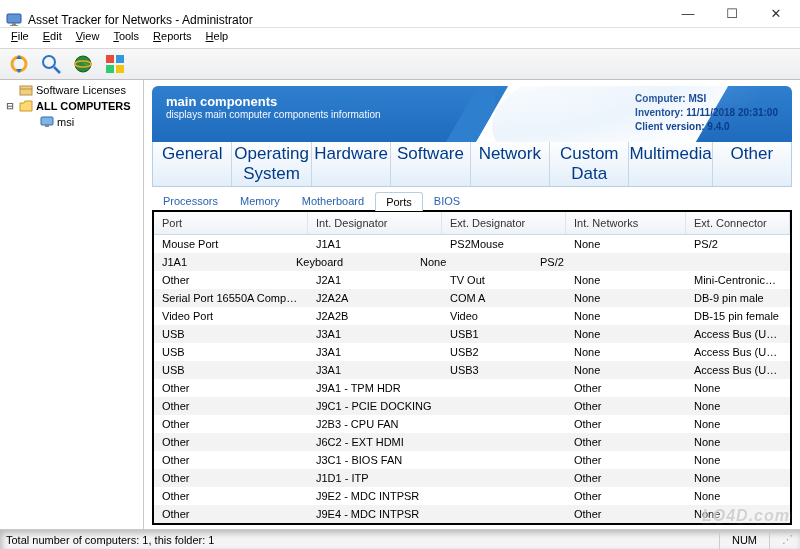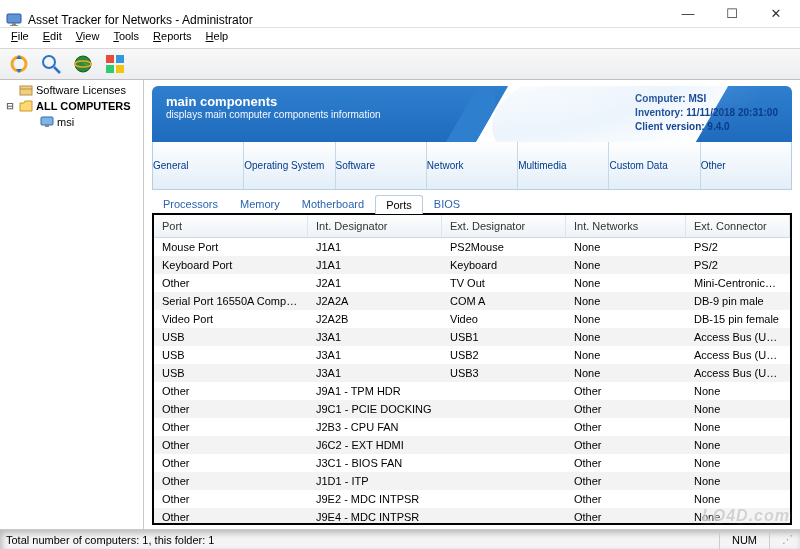--- a/index.html
+++ b/index.html
@@ -30,21 +30,21 @@
 .banner { position: relative; height: 56px; margin: 6px 8px 0 8px; background: linear-gradient(#2f7fcf,#1f6bbd); border-radius: 6px 6px 0 0; overflow: hidden; }
 .banner::after { content: ""; position: absolute; right: -40px; top: -30px; width: 340px; height: 140px; background: radial-gradient(ellipse at top left, rgba(255,255,255,0.5), rgba(160,200,240,0.2) 40%, rgba(255,255,255,0) 60%); border-radius: 50%; }
 .banner .left { position: absolute; left: 14px; top: 8px; color: #fff; }
 .banner .left .h { font-weight: bold; font-size: 13px; }
 .banner .left .s { font-size: 10px; opacity: .95; }
 .banner .right { position: absolute; right: 14px; top: 6px; color: #0a3a8a; font-size: 10px; font-weight: bold; line-height: 1.4; text-align: left; }
 .banner .swoosh { position: absolute; left: 340px; top: 0; width: 220px; height: 100%; background: #fff; transform: skewX(-30deg); }
 .banner .swoosh::before { content: ""; position: absolute; left: -30px; top: 0; width: 30px; height: 100%; background: #2f7fcf; border-radius: 0 30px 0 0; }
 
 .maintabs { display: flex; margin: 0 8px; background: linear-gradient(#f2f7fc,#dfeaf6); border: 1px solid #b7cde2; border-top: none; }
-.maintabs .tab { flex: 1; text-align: left; padding: 18px 0; font-size: 10px; color: #003a8a; border-right: 1px solid #c5d8ea; cursor: default; background: linear-gradient(#fdfefe,#e3eef9); }
+.maintabs .tab { flex: 1; text-align: center; padding: 2px 0; font-size: 17px; color: #003a8a; border-right: 1px solid #c5d8ea; cursor: default; background: linear-gradient(#fdfefe,#e3eef9); }
 .maintabs .tab:last-child { border-right: none; }
 
 .subtabs { display: flex; margin: 4px 8px 0 8px; gap: 0; font-size: 11px; }
 .subtabs .stab { padding: 3px 10px; color: #2a63b0; border: 1px solid transparent; border-bottom: none; cursor: default; }
 .subtabs .stab.active { border-color: #b7cde2; background: #fff; color: #000; border-radius: 3px 3px 0 0; position: relative; top: 1px; }
 
 .tablewrap { margin: 0 8px 4px 8px; border: 2px solid #000000; flex: 1; overflow: hidden; display: flex; flex-direction: column; }
 .thead { display: flex; background: linear-gradient(#fdfdfe,#eef2f7); border-bottom: 1px solid #ccd9e6; }
 .thead .th { padding: 5px 8px; font-size: 11px; color: #333; border-right: 1px solid #dde6ef; }
 .tbody { flex: 1; overflow-y: scroll; overflow-x: hidden; }
@@ -163,24 +163,25 @@
       <div class="right">
         <div><span>Computer: </span><span>MSI</span></div>
         <div><span>Inventory: </span><span>11/11/2018 20:31:00</span></div>
         <div><span>Client version: </span><span>9.4.0</span></div>
       </div>
     </div>
 
     <div class="maintabs">
       <div class="tab">General</div>
       <div class="tab">Operating System</div>
+      <div class="tab">Hardware</div>
       <div class="tab">Software</div>
       <div class="tab">Network</div>
+      <div class="tab">Custom Data</div>
       <div class="tab">Multimedia</div>
-      <div class="tab">Custom Data</div>
       <div class="tab">Other</div>
     </div>
 
     <div class="subtabs">
       <div class="stab">Processors</div>
       <div class="stab">Memory</div>
       <div class="stab">Motherboard</div>
       <div class="stab active">Ports</div>
       <div class="stab">BIOS</div>
     </div>
@@ -195,21 +196,20 @@
       </div>
       <div class="tbody" id="tbody">
           <div class="trow">
             <div class="td c0">Mouse Port</div>
             <div class="td c1">J1A1</div>
             <div class="td c2">PS2Mouse</div>
             <div class="td c3">None</div>
             <div class="td c4">PS/2</div>
           </div>
           <div class="trow">
-            <div class="td c0">Keyboard Port</div>
             <div class="td c1">J1A1</div>
             <div class="td c2">Keyboard</div>
             <div class="td c3">None</div>
             <div class="td c4">PS/2</div>
           </div>
           <div class="trow">
             <div class="td c0">Other</div>
             <div class="td c1">J2A1</div>
             <div class="td c2">TV Out</div>
             <div class="td c3">None</div>

